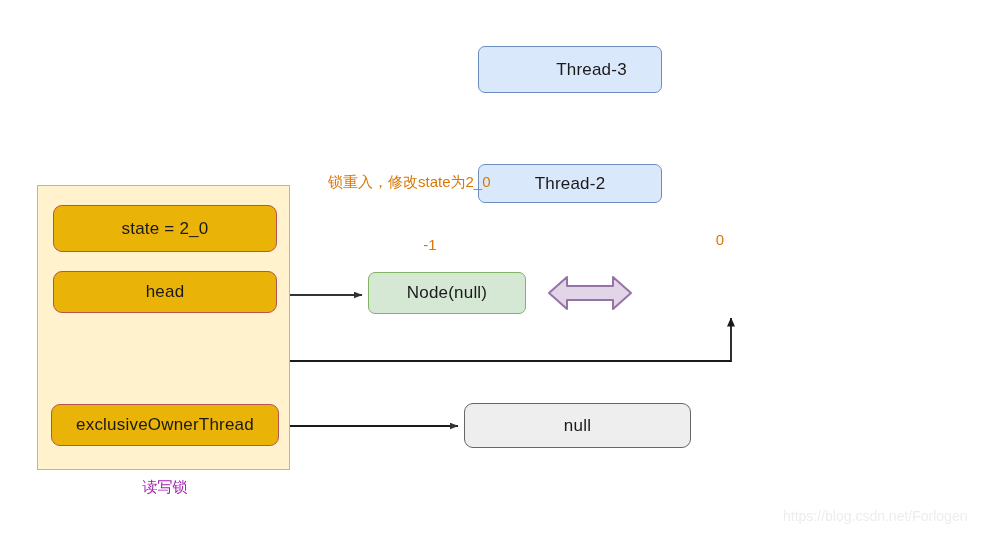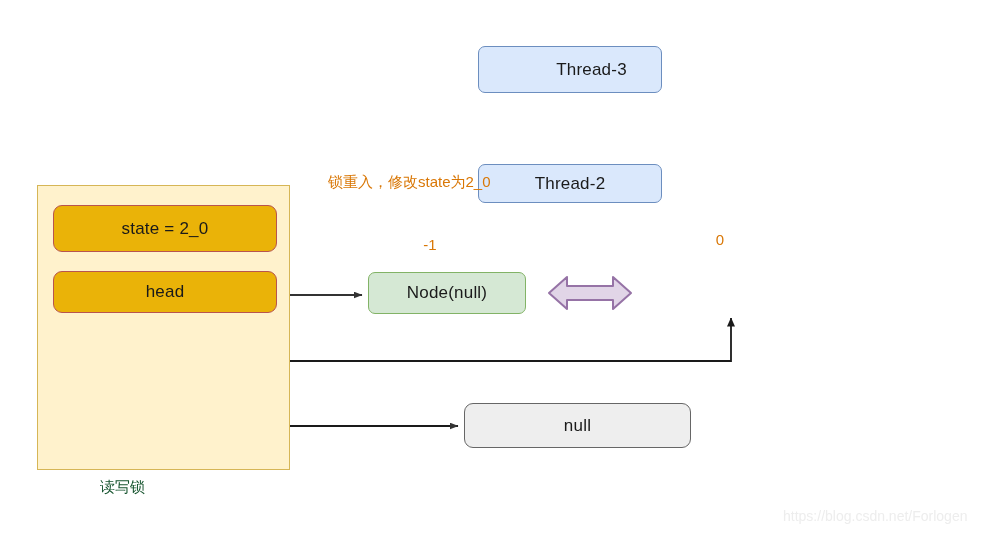--- a/index.html
+++ b/index.html
@@ -56,22 +56,23 @@
   #field-state { left: 53px; top: 205px; width: 224px; height: 47px; }
   #field-head  { left: 53px; top: 271px; width: 224px; height: 42px; }
   #field-tail  { left: 53px; top: 338px; width: 224px; height: 47px; }
   #field-owner { left: 51px; top: 404px; width: 228px; height: 42px; font-size: 17px; }
 
   #lock-caption {
     position: absolute;
     left: 100px;
     top: 478px;
     width: 130px;
+    text-align: center;
     font-size: 15px;
-    color: #14532d;
+    color: #a21caf;
   }
 
   
   #reentrant-note {
     position: absolute;
     left: 328px;
     top: 173px;
     font-size: 15px;
     color: #d97706;
     white-space: nowrap;
@@ -152,20 +153,21 @@
 
   <div class="box thread-box" id="thread3">Thread-3</div>
   <div class="box thread-box" id="thread2">Thread-2</div>
 
   <div id="reentrant-note">锁重入，修改state为2_0</div>
 
   <div id="lock-container"></div>
 
   <div class="box field-box" id="field-state">state = 2_0</div>
   <div class="box field-box" id="field-head">head</div>
+  <div class="box field-box" id="field-owner">exclusiveOwnerThread</div>
 
   <div id="lock-caption">读写锁</div>
 
   <div class="wait-label" id="label-node-null">-1</div>
   <div class="wait-label" id="label-node-t4">0</div>
 
   <div class="box" id="node-null">Node(null)</div>
 
   <div class="box" id="null-box">null</div>
 

